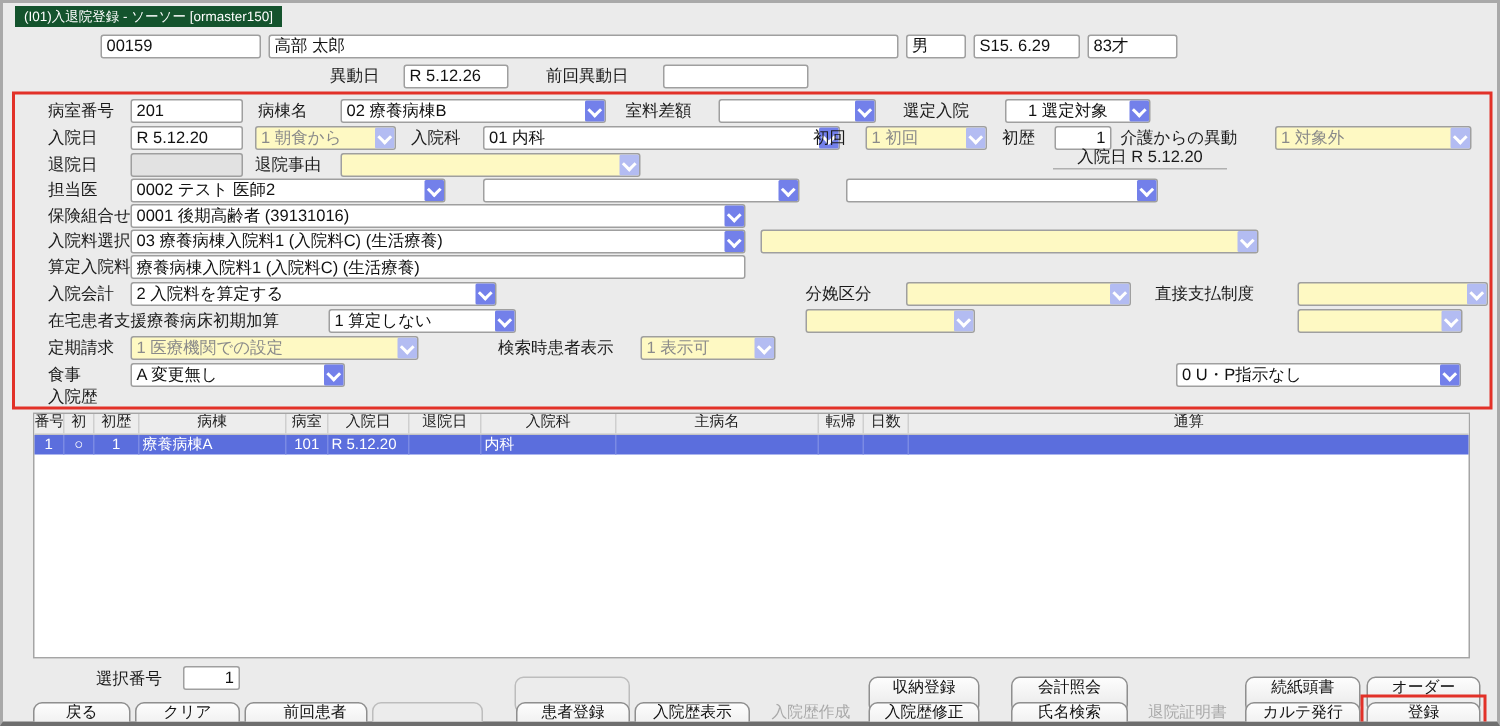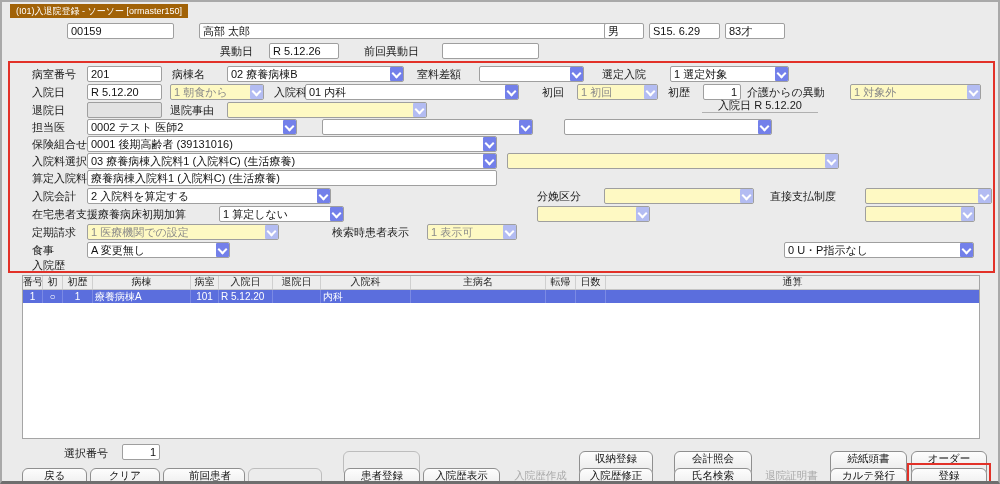--- a/index.html
+++ b/index.html
@@ -1,18 +1,18 @@
 <!DOCTYPE html>
 <html><head>
 <meta charset="utf-8">
 <style>
   html,body{margin:0;padding:0;background:#d6d6d6;font-family:"Liberation Sans","DejaVu Sans",sans-serif;}
   .win{position:relative;width:1000px;height:484px;background:#ebebeb;border:2px solid #a9a9a9;
        border-bottom:3px solid #6e6e6e;box-sizing:border-box;overflow:hidden;}
-  .titlebar{position:absolute;left:8px;top:2px;height:14px;background:#a16207;color:#fff;
+  .titlebar{position:absolute;left:8px;top:2px;height:14px;background:#14532d;color:#fff;
        font-size:9px;line-height:14px;padding:0 6px;white-space:nowrap;}
   .lbl{position:absolute;font-size:11px;color:#1a1a1a;line-height:16px;white-space:nowrap;}
   .inp{position:absolute;height:16px;background:#fff;border:1px solid #9f9f9f;border-radius:2px;
        font-size:11px;line-height:14px;padding:0 3px;box-sizing:border-box;color:#111;
        font-family:inherit;white-space:nowrap;overflow:hidden;}
   input.inp{outline:none;}
   .inp.dis{background:#e2e2e2;color:#8a8a8a;}
   .inp.num{text-align:right;}
   .sel{position:absolute;height:16px;background:#fff;border:1px solid #9f9f9f;border-radius:2px;
        box-sizing:border-box;display:flex;}
@@ -44,21 +44,21 @@
   .btn.empty{background:#ececec;border-color:#bdbdbd;}
 </style>
 </head>
 <body>
 
 <div class="win">
 
   <div class="titlebar">(I01)入退院登録 - ソーソー [ormaster150]</div>
 
   <input class="inp" style="left: 65px; top: 21px; width: 107px;" value="00159">
-  <div class="inp" style="left:177px;top:21px;width:420px;margin-left:20px;">高部 太郎</div>
+  <div class="inp" style="left:177px;top:21px;width:420px;">高部 太郎</div>
   <div class="inp" style="left:602px;top:21px;width:40px;">男</div>
   <div class="inp" style="left:647px;top:21px;width:71px;">S15. 6.29</div>
   <div class="inp" style="left:723px;top:21px;width:60px;">83才</div>
 
   <div class="lbl" style="left:218px;top:41px;">異動日</div>
   <input class="inp" style="left: 267px; top: 41px; width: 70px;" value="R 5.12.26">
   <div class="lbl" style="left:362px;top:41px;">前回異動日</div>
   <div class="inp" style="left:440px;top:41px;width:97px;"></div>
 
   <div class="redbox" style="left:6px;top:59px;width:987px;height:212px;"></div>
@@ -69,33 +69,33 @@
   <div class="sel" style="left:225px;top:64px;width:177px;">
     <span class="val">02 療養病棟B</span>
       <span class="arr"></span>
   </div>
   <div class="lbl" style="left:415px;top:64px;">室料差額</div>
   <div class="sel" style="left:477px;top:64px;width:105px;">
     <span class="val"></span>
       <span class="arr"></span>
   </div>
   <div class="lbl" style="left:600px;top:64px;">選定入院</div>
-  <div class="sel" style="left:668px;top:64px;width:119px;">
+  <div class="sel" style="left:668px;top:64px;width:97px;text-align:center;">
     <span class="val">1 選定対象</span>
       <span class="arr"></span>
   </div>
 
   <div class="lbl" style="left:30px;top:82px;">入院日</div>
   <input class="inp" style="left: 85px; top: 82px; width: 75px;" value="R 5.12.20">
   <div class="sel dis" style="left:168px;top:82px;width:94px;">
     <span class="val">1 朝食から</span>
       <span class="arr"></span>
   </div>
   <div class="lbl" style="left:272px;top:82px;">入院科</div>
-  <div class="sel" style="left:303px;top:82px;width:214px;justify-content:center;">
+  <div class="sel" style="left:320px;top:82px;width:238px;justify-content:center;">
     <span class="val">01 内科</span>
       <span class="arr"></span>
   </div>
   <div class="lbl" style="left:540px;top:82px;">初回</div>
   <div class="sel dis" style="left:575px;top:82px;width:81px;">
     <span class="val">1 初回</span>
       <span class="arr"></span>
   </div>
   <div class="lbl" style="left:666px;top:82px;">初歴</div>
   <input class="inp num" style="left: 701px; top: 82px; width: 38px;" value="1">

